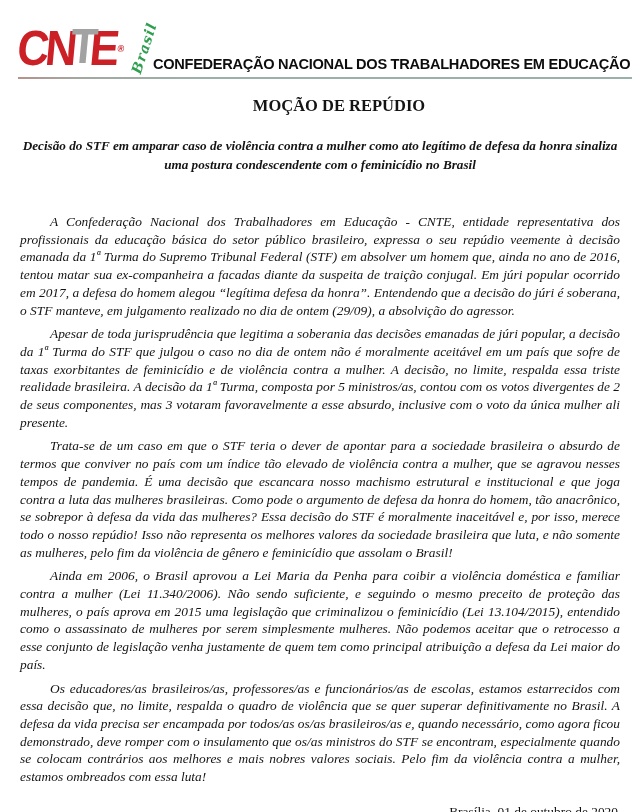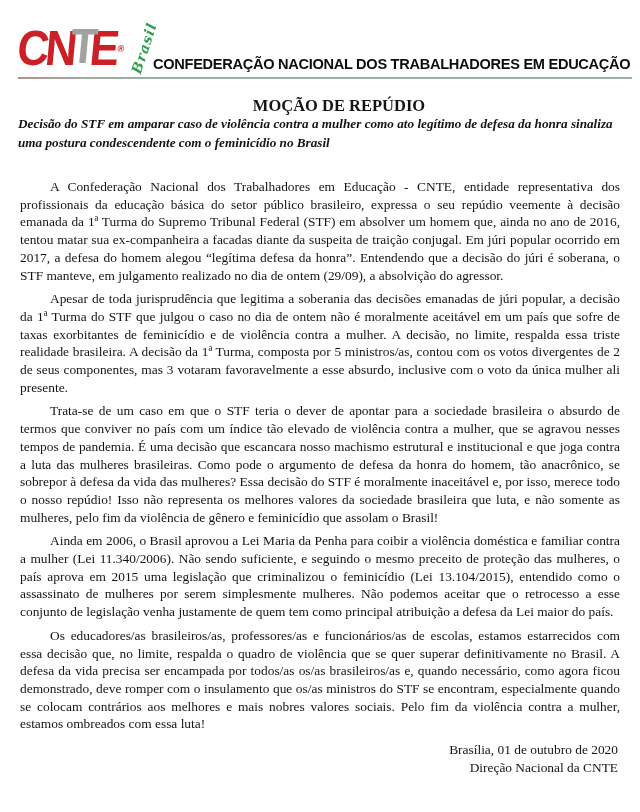--- a/index.html
+++ b/index.html
@@ -76,30 +76,30 @@
   
   .doc-title {
     text-align: center;
     font-weight: bold;
     font-size: 16.5px;
     line-height: 17px;
     margin: 0;
     padding-left: 38px;
   }
   .doc-subtitle {
-    text-align: left;
+    text-align: center;
     font-weight: bold;
     font-style: italic;
     font-size: 13.2px;
     line-height: 19px;
-    margin: 0 18px 0 18px;
+    margin: 22px 18px 0 18px;
   }
 
   
-  .body-text { margin: 4px 20px; padding-top: 22px; }
+  .body-text { margin: 17px 20px; padding-top: 22px; font-style: italic; }
   .body-text p {
     margin: 0 0 6px 0;
     font-size: 13.4px;
     line-height: 17.7px;
     text-align: justify;
     text-indent: 30px;
   }
 
   
   .signature {

